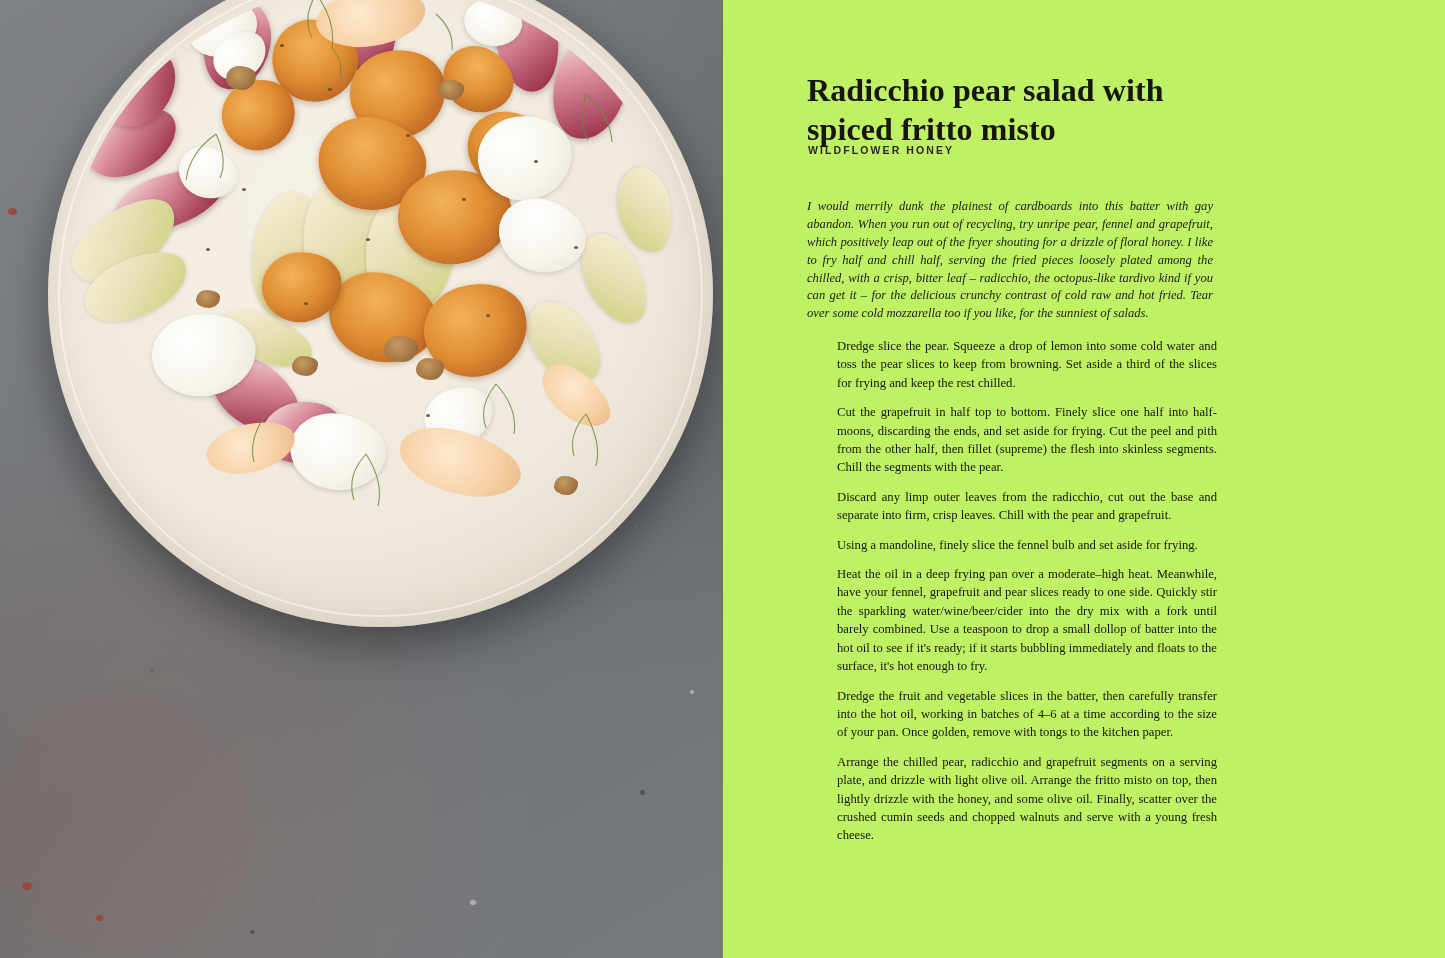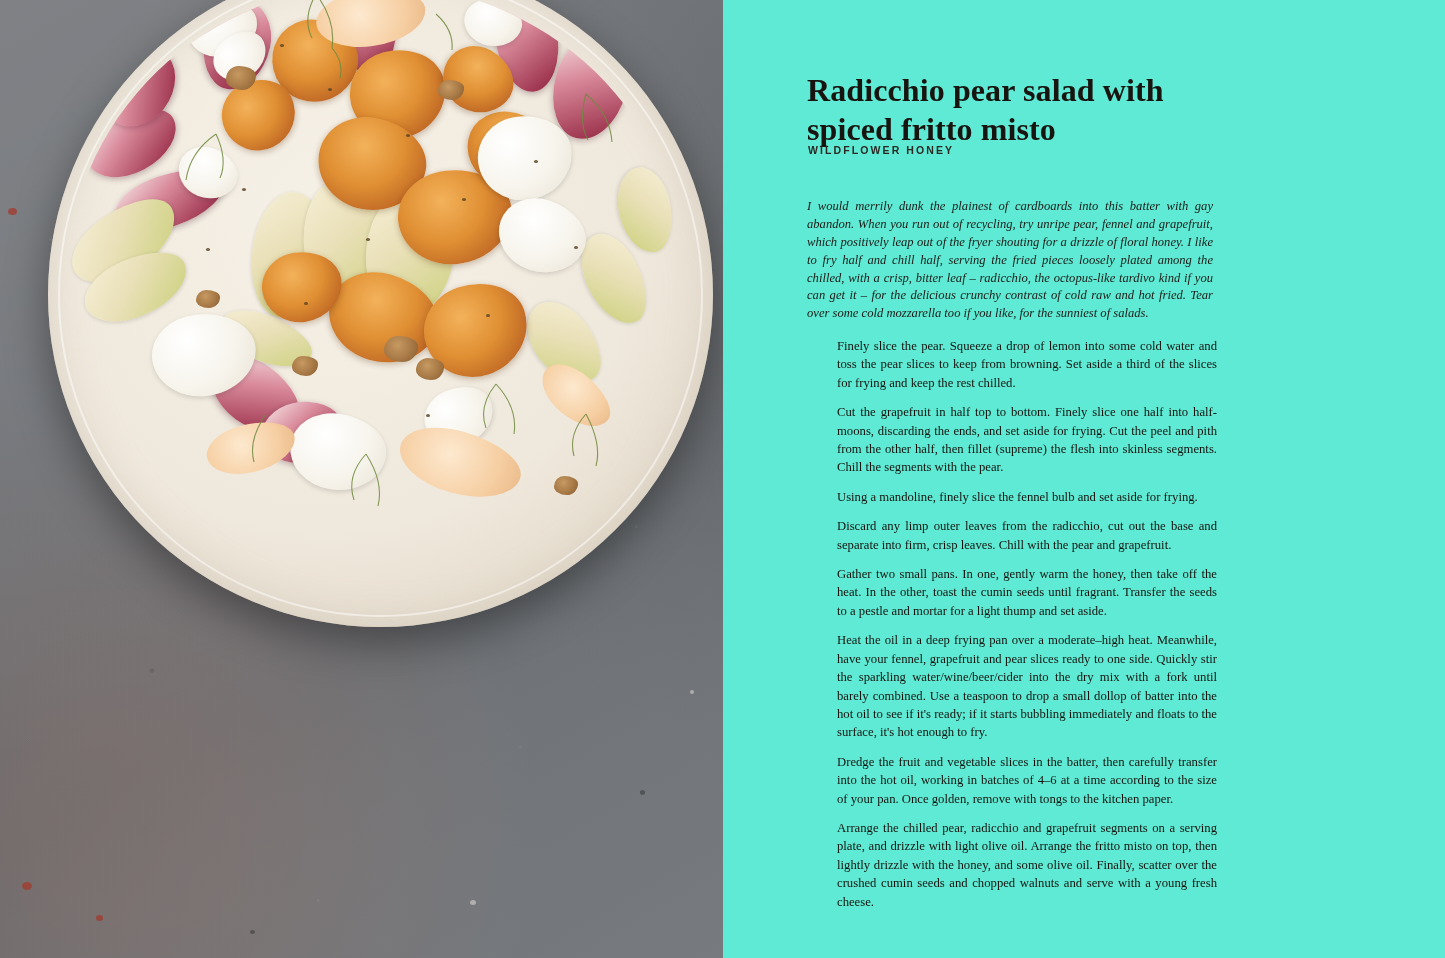--- a/index.html
+++ b/index.html
@@ -78,21 +78,21 @@
   .radicchio { background: linear-gradient(150deg, #f6e6e6 0%, #d98a9b 40%, #8f1f3c 100%); box-shadow: 0 2px 6px rgba(60,10,25,0.3); }
   .grapefruit { background: radial-gradient(circle at 40% 40%, #fde9cf 0%, #f6cfa3 60%, #e9b887 100%); }
   .walnut { background: radial-gradient(circle at 40% 35%, #c79a63 0%, #9c6f3d 70%, #6f4a25 100%); border-radius: 42% 58% 46% 54% / 55% 40% 60% 45%; }
   .fennel-frond { background: transparent; }
   .seed { background: #5c4526; border-radius: 50%; width: 4px; height: 3px; position: absolute; opacity: .85; }
 
   
   .text-page {
     position: relative;
     width: 722px; height: 958px;
-    background: #5eead4;
+    background: #bef264;
     padding: 0;
   }
   .title {
     position: absolute;
     left: 84px; top: 50px;
     width: 420px;
     font-family: "Liberation Serif", serif;
     font-size: 32px;
     line-height: 1.22;
     color: #18140f;
@@ -234,24 +234,23 @@
     </div>
   </div>
 
   <div class="text-page">
 
     <h1 class="title">Radicchio pear salad with spiced fritto misto</h1>
     <div class="subtitle">WILDFLOWER HONEY</div>
     <div class="intro">I would merrily dunk the plainest of cardboards into this batter with gay abandon. When you run out of recycling, try unripe pear, fennel and grapefruit, which positively leap out of the fryer shouting for a drizzle of floral honey. I like to fry half and chill half, serving the fried pieces loosely plated among the chilled, with a crisp, bitter leaf – radicchio, the octopus-like tardivo kind if you can get it – for the delicious crunchy contrast of cold raw and hot fried. Tear over some cold mozzarella too if you like, for the sunniest of salads.</div>
 
     <div class="method">
-      <p>Finely slice the pear. Squeeze a drop of lemon into some cold water and toss the pear slices to keep from browning. Set aside a third of the slices for frying and keep the rest chilled.</p>
+      <p>Dredge slice the pear. Squeeze a drop of lemon into some cold water and toss the pear slices to keep from browning. Set aside a third of the slices for frying and keep the rest chilled.</p>
       <p>Cut the grapefruit in half top to bottom. Finely slice one half into half-moons, discarding the ends, and set aside for frying. Cut the peel and pith from the other half, then fillet (supreme) the flesh into skinless segments. Chill the segments with the pear.</p>
+      <p>Discard any limp outer leaves from the radicchio, cut out the base and separate into firm, crisp leaves. Chill with the pear and grapefruit.</p>
       <p>Using a mandoline, finely slice the fennel bulb and set aside for frying.</p>
-      <p>Discard any limp outer leaves from the radicchio, cut out the base and separate into firm, crisp leaves. Chill with the pear and grapefruit.</p>
-      <p>Gather two small pans. In one, gently warm the honey, then take off the heat. In the other, toast the cumin seeds until fragrant. Transfer the seeds to a pestle and mortar for a light thump and set aside.</p>
       <p>Heat the oil in a deep frying pan over a moderate–high heat. Meanwhile, have your fennel, grapefruit and pear slices ready to one side. Quickly stir the sparkling water/wine/beer/cider into the dry mix with a fork until barely combined. Use a teaspoon to drop a small dollop of batter into the hot oil to see if it's ready; if it starts bubbling immediately and floats to the surface, it's hot enough to fry.</p>
       <p>Dredge the fruit and vegetable slices in the batter, then carefully transfer into the hot oil, working in batches of 4–6 at a time according to the size of your pan. Once golden, remove with tongs to the kitchen paper.</p>
       <p>Arrange the chilled pear, radicchio and grapefruit segments on a serving plate, and drizzle with light olive oil. Arrange the fritto misto on top, then lightly drizzle with the honey, and some olive oil. Finally, scatter over the crushed cumin seeds and chopped walnuts and serve with a young fresh cheese.</p>
     </div>
 
   </div>
 </div>
 
 </body></html>

